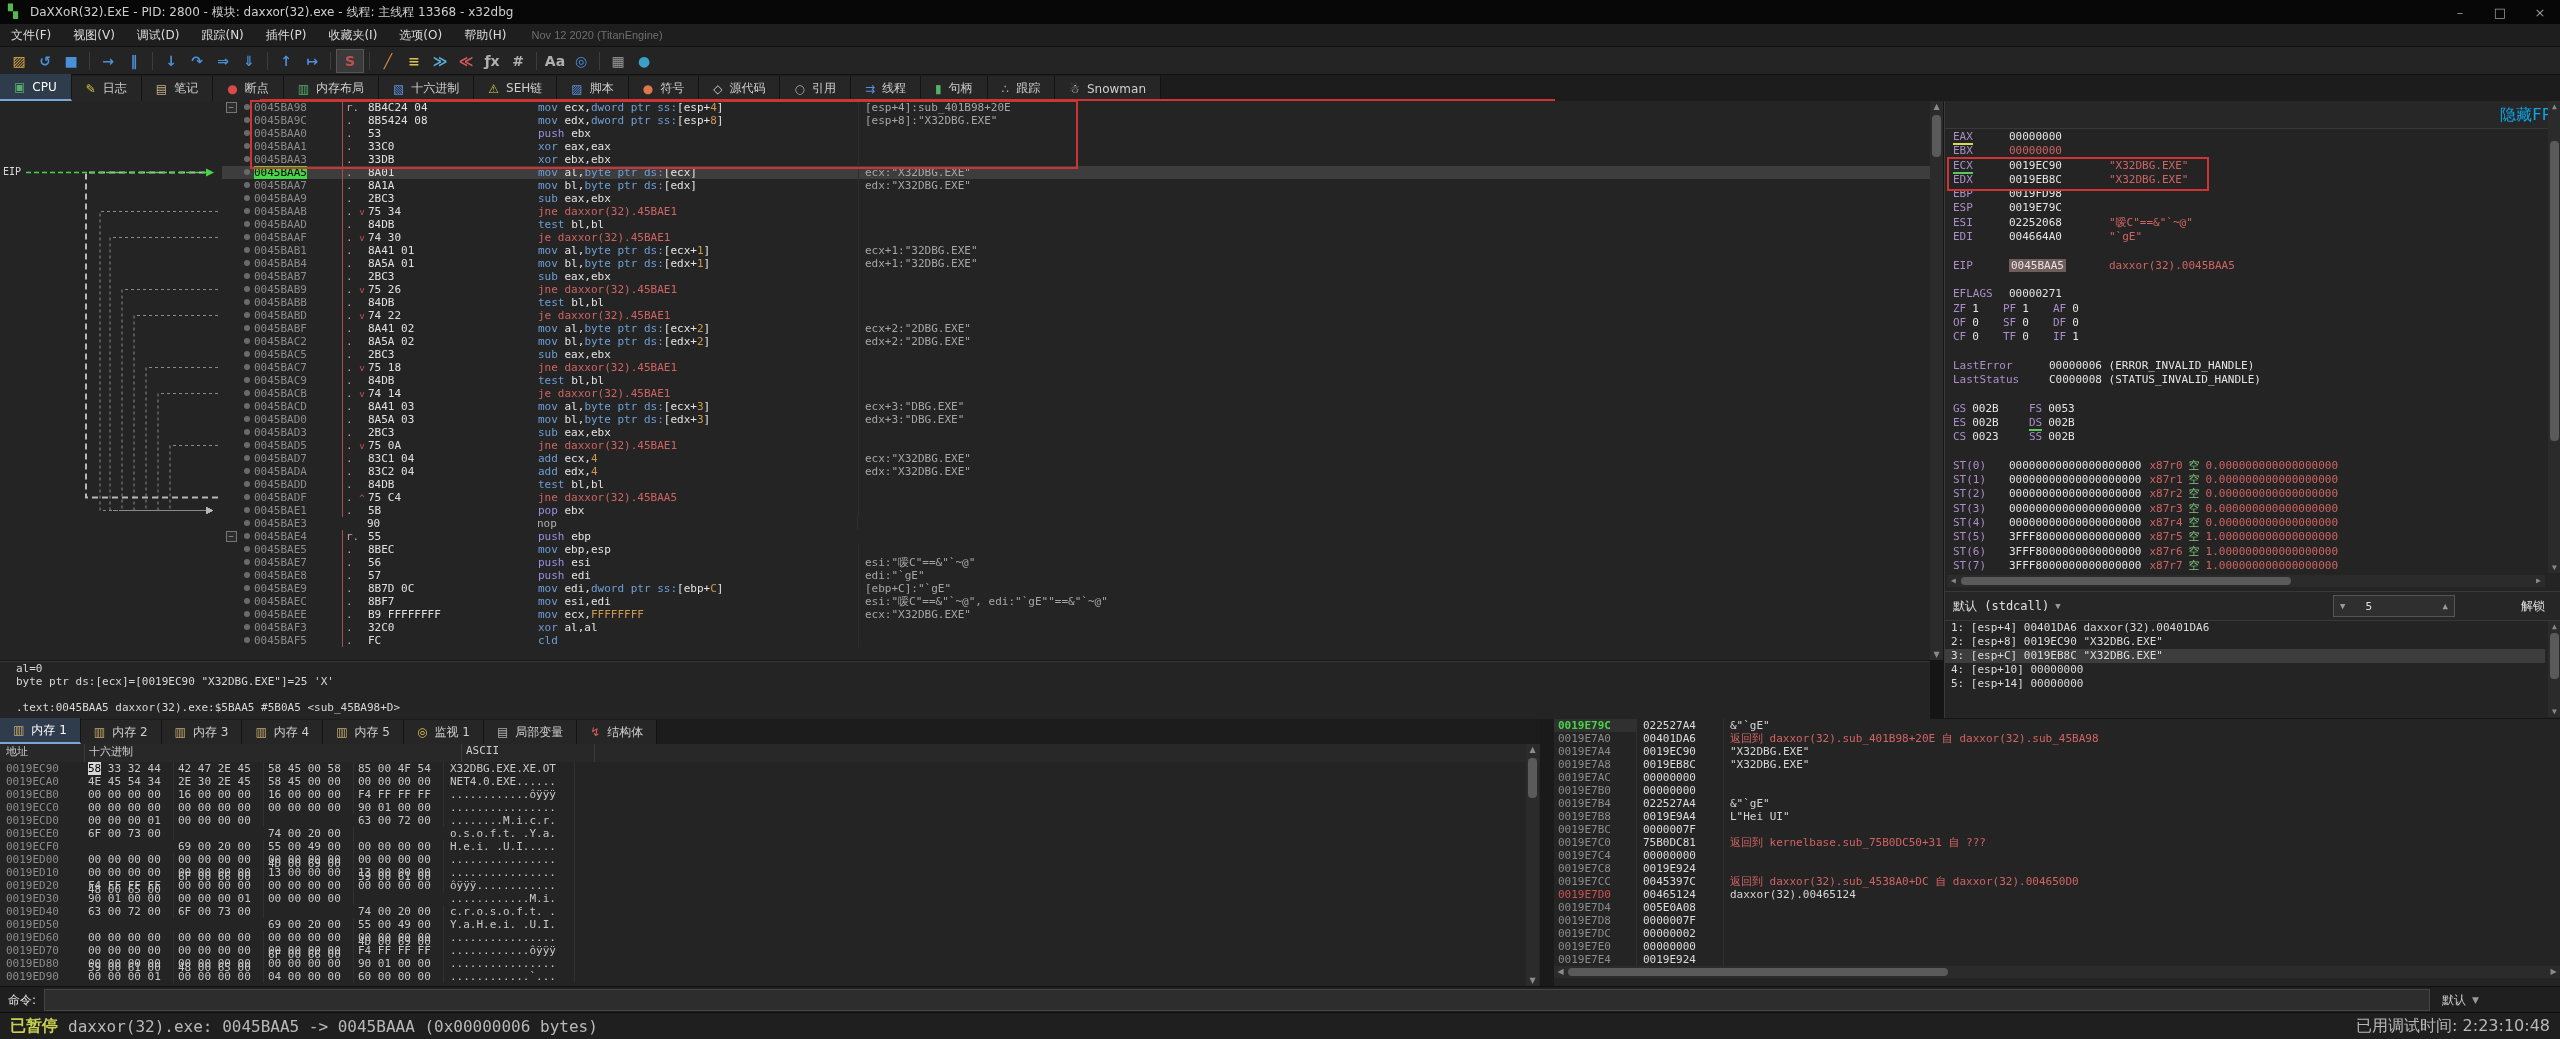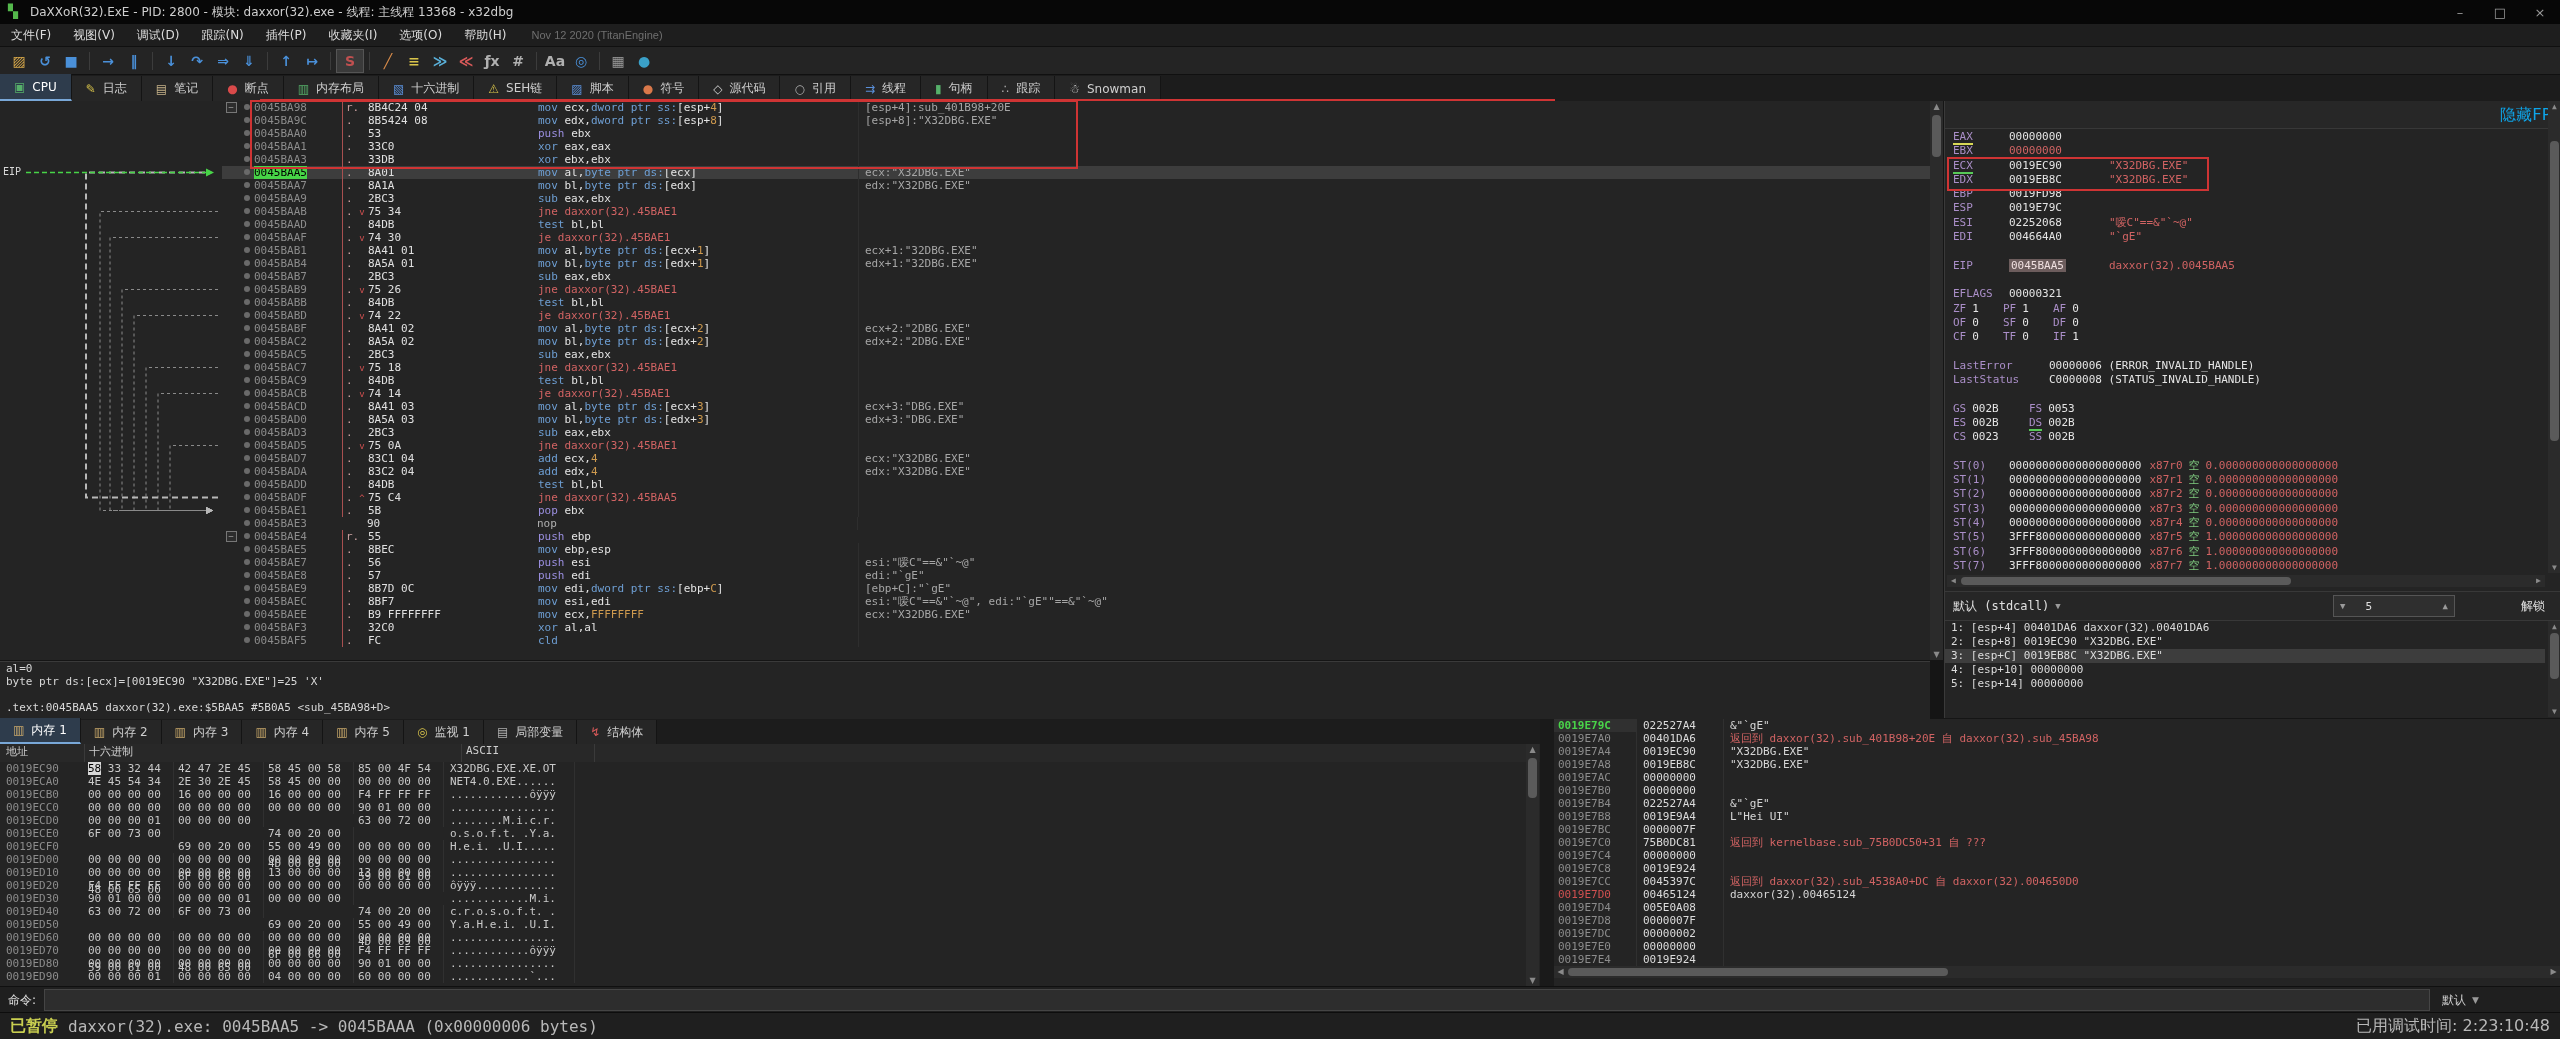--- a/index.html
+++ b/index.html
@@ -72,21 +72,21 @@
   #argconv{padding-left:8px;color:#e0e0e0;}
   .caret{color:#9a9a9a;font-size:9px;margin:0 6px;}
   #argspin{margin-left:auto;width:120px;height:20px;background:#2f2f2f;border:1px solid #555;display:flex;align-items:center;font-size:11px;}
   #argspin .num{flex:1;text-align:left;padding-left:14px;color:#e0e0e0;}
   #unlock{width:90px;text-align:right;padding-right:16px;color:#e0e0e0;}
   .argrow{height:14px;line-height:14px;font-size:11px;white-space:pre;padding-left:6px;color:#dcdcdc;}
   .argrow.sel{background:#3d3d3d;}
   #args{position:absolute;left:0;top:520px;width:600px;}
   
   #infopane{left:0;top:661px;width:1930px;height:57px;border-top:1px solid #3a3a3a;font-size:11px;}
-  #infopane .iline{height:13px;line-height:13px;padding-left:6px;white-space:pre;color:#d8d8d8;}
+  #infopane .iline{height:13px;line-height:13px;padding-left:16px;white-space:pre;color:#d8d8d8;}
   
   #dumptabs{position:absolute;left:0;top:719px;width:1540px;height:25px;background:#1c1c1c;display:flex;align-items:flex-end;}
   .dtab{height:24px;display:flex;align-items:center;padding:0 13px;font-size:12px;color:#cfcfcf;border-right:1px solid #141414;background:#262626;}
   .dtab.active{background:#2e3c4c;border-bottom:2px solid #79a8d8;color:#fff;}
   #dumphead{position:absolute;left:0;top:744px;width:1540px;height:18px;background:#282828;border-bottom:1px solid #333;font-size:11px;display:flex;color:#cfcfcf;}
   #dh-addr{width:78px;padding-left:6px;border-right:1px solid #3a3a3a;}
   #dh-hex{width:372px;padding-left:4px;border-right:1px solid #3a3a3a;}
   #dh-ascii{width:128px;padding-left:4px;border-right:1px solid #3a3a3a;}
   #dump{position:absolute;left:0;top:762px;width:1540px;height:224px;background:#242424;}
   .hrow{display:flex;height:13px;line-height:13px;font-size:11px;white-space:pre;}
@@ -358,21 +358,21 @@
       <div class="rline"><span class="rl-label"><span>EBX</span></span><span class="rl-val red">00000000</span></div>
       <div class="rline"><span class="rl-label"><span class="u-g">ECX</span></span><span class="rl-val">0019EC90</span><span class="rl-str">"X32DBG.EXE"</span></div>
       <div class="rline"><span class="rl-label"><span>EDX</span></span><span class="rl-val">0019EB8C</span><span class="rl-str">"X32DBG.EXE"</span></div>
       <div class="rline"><span class="rl-label"><span>EBP</span></span><span class="rl-val">0019FD98</span></div>
       <div class="rline"><span class="rl-label"><span>ESP</span></span><span class="rl-val">0019E79C</span></div>
       <div class="rline"><span class="rl-label"><span>ESI</span></span><span class="rl-val">02252068</span><span class="rl-str">"嗳C"==&amp;"`~@"</span></div>
       <div class="rline"><span class="rl-label"><span>EDI</span></span><span class="rl-val">004664A0</span><span class="rl-str">"`gE"</span></div>
       <div class="rline"></div>
       <div class="rline"><span class="rl-label"><span>EIP</span></span><span class="rl-val"><span class="eipv">0045BAA5</span></span><span class="rl-str">daxxor(32).0045BAA5</span></div>
       <div class="rline"></div>
-      <div class="rline"><span class="rl-label"><span>EFLAGS</span></span><span class="rl-val">00000321</span></div>
+      <div class="rline"><span class="rl-label"><span>EFLAGS</span></span><span class="rl-val">00000271</span></div>
       <div class="rline"><span style="width: 8px;"></span><span class="fpair"><span class="fl">ZF</span><span class="fv">1</span></span><span class="fpair"><span class="fl">PF</span><span class="fv">1</span></span><span class="fpair"><span class="fl">AF</span><span class="fv">0</span></span></div>
       <div class="rline"><span style="width: 8px;"></span><span class="fpair"><span class="fl">OF</span><span class="fv">0</span></span><span class="fpair"><span class="fl">SF</span><span class="fv">0</span></span><span class="fpair"><span class="fl">DF</span><span class="fv">0</span></span></div>
       <div class="rline"><span style="width: 8px;"></span><span class="fpair"><span class="fl">CF</span><span class="fv">0</span></span><span class="fpair"><span class="fl">TF</span><span class="fv">0</span></span><span class="fpair"><span class="fl">IF</span><span class="fv">1</span></span></div>
       <div class="rline"></div>
       <div class="rline"><span class="rl-label wide c-pink"><span>LastError</span></span><span class="rl-val">00000006 (ERROR_INVALID_HANDLE)</span></div>
       <div class="rline"><span class="rl-label wide c-pink"><span>LastStatus</span></span><span class="rl-val">C0000008 (STATUS_INVALID_HANDLE)</span></div>
       <div class="rline"></div>
       <div class="rline"><span style="width: 8px;"></span><span class="fpair spair"><span class="fl">GS</span><span class="fv">002B</span></span><span class="fpair spair"><span class="fl">FS</span><span class="fv">0053</span></span></div>
       <div class="rline"><span style="width: 8px;"></span><span class="fpair spair"><span class="fl">ES</span><span class="fv">002B</span></span><span class="fpair spair"><span class="fl"><span class="u-g">DS</span></span><span class="fv">002B</span></span></div>
       <div class="rline"><span style="width: 8px;"></span><span class="fpair spair"><span class="fl">CS</span><span class="fv">0023</span></span><span class="fpair spair"><span class="fl">SS</span><span class="fv">002B</span></span></div>

